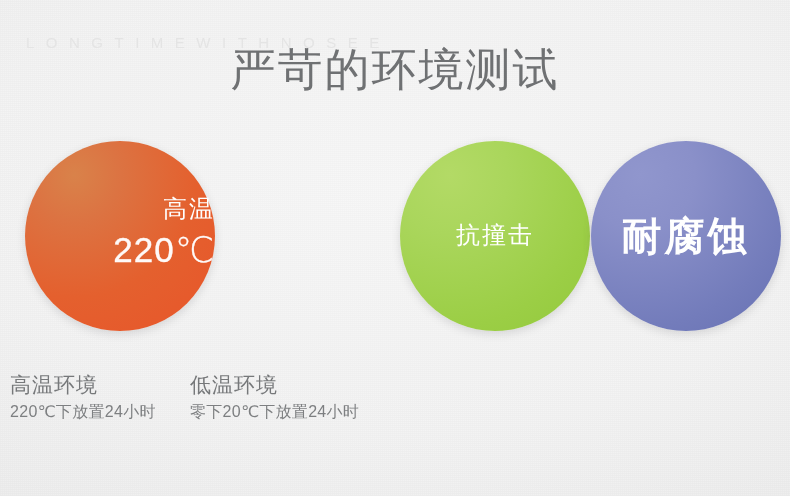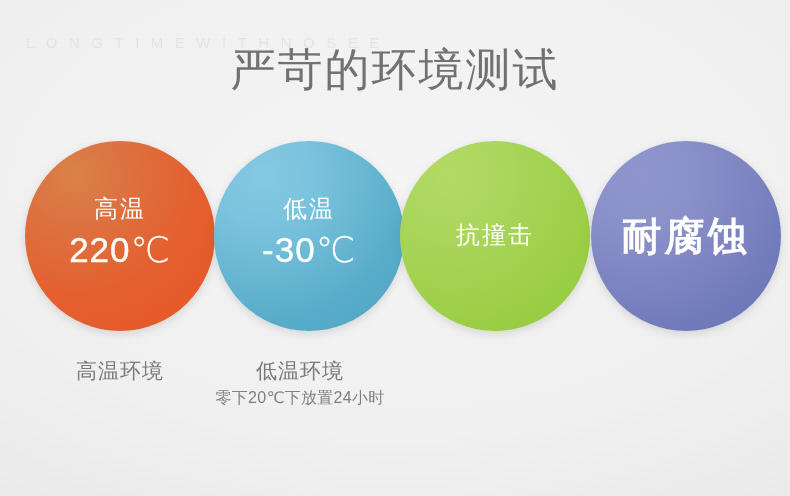--- a/index.html
+++ b/index.html
@@ -77,21 +77,21 @@
     width: 190px;
     height: 190px;
     border-radius: 50%;
     box-shadow: 0 3px 9px rgba(90,90,95,.18);
     display: flex;
     flex-direction: column;
     align-items: center;
     justify-content: center;
     color: #ffffff;
   }
-  .circle.c0 { left: 25px;  background: radial-gradient(circle at 26% 18%, #d9824a 0%, #dc7342 22%, #e4602e 58%, #e8552a 100%); }
+  .circle.c0 { left: 25px;  background: radial-gradient(circle at 26% 18%, #d9824a 0%, #dc7342 22%, #e4602e 58%, #e8552a 100%); align-items: flex-end; }
   .circle.c1 { left: 214px; background: radial-gradient(circle at 26% 18%, #86c9e3 0%, #79c2dd 26%, #58acc9 70%, #4aa5c3 100%); }
   .circle.c2 { left: 400px; background: radial-gradient(circle at 26% 18%, #b3da66 0%, #aad65c 28%, #9bce45 72%, #93c93c 100%); }
   .circle.c3 { left: 591px; background: radial-gradient(circle at 26% 18%, #9096cd 0%, #8a90c9 26%, #737cbb 72%, #6771b3 100%); }
 
   .c-label {
     font-size: 24px;
     line-height: 26px;
     letter-spacing: 2px;
     margin-bottom: 2px;
     font-weight: 400;
@@ -117,23 +117,22 @@
   
   #captions {
     position: absolute;
     top: 356px;
     left: 0;
     width: 790px;
     height: 110px;
   }
   .cap {
     position: absolute;
-    top: 0;
+    top: 14px;
     width: 220px;
-    text-align: center;
     color: #7b7d7f;
   }
   .cap.k0 { left: 10px; }
   .cap.k1 { left: 190px; }
   .cap.k2 { left: 380px; }
   .cap.k3 { left: 570px; }
 
   .cap-title {
     font-size: 21px;
     line-height: 30px;
@@ -159,40 +158,37 @@
 
   <div id="title">严苛的环境测试</div>
 
   <div id="circles">
 
     <div class="circle c0">
       <div class="c-label">高温</div>
       <div class="c-value">220℃</div>
     </div>
 
-    <div class="circle c1">
-      <div class="c-label">低温</div>
-      <div class="c-value">-30℃</div>
-    </div>
 
     <div class="circle c2">
       <div class="c-label">抗撞击</div>
     </div>
 
     <div class="circle c3 novalue">
       <div class="c-label">耐腐蚀</div>
 
     </div>
 
   </div>
 
   <div id="captions">
 
     <div class="cap k0">
       <div class="cap-title">高温环境</div>
+      <div class="cap-sub">220℃下放置24小时</div>
     </div>
 
     <div class="cap k1">
       <div class="cap-title">低温环境</div>
       <div class="cap-sub">零下20℃下放置24小时</div>
     </div>
 
 
 
   </div>

